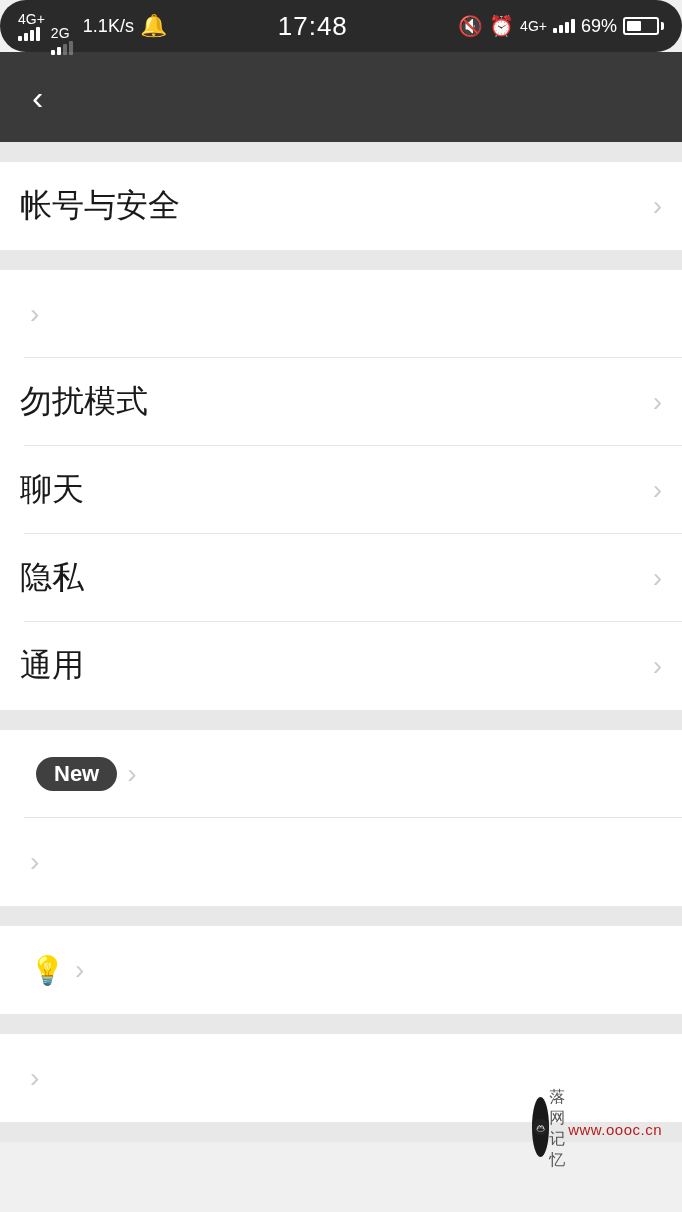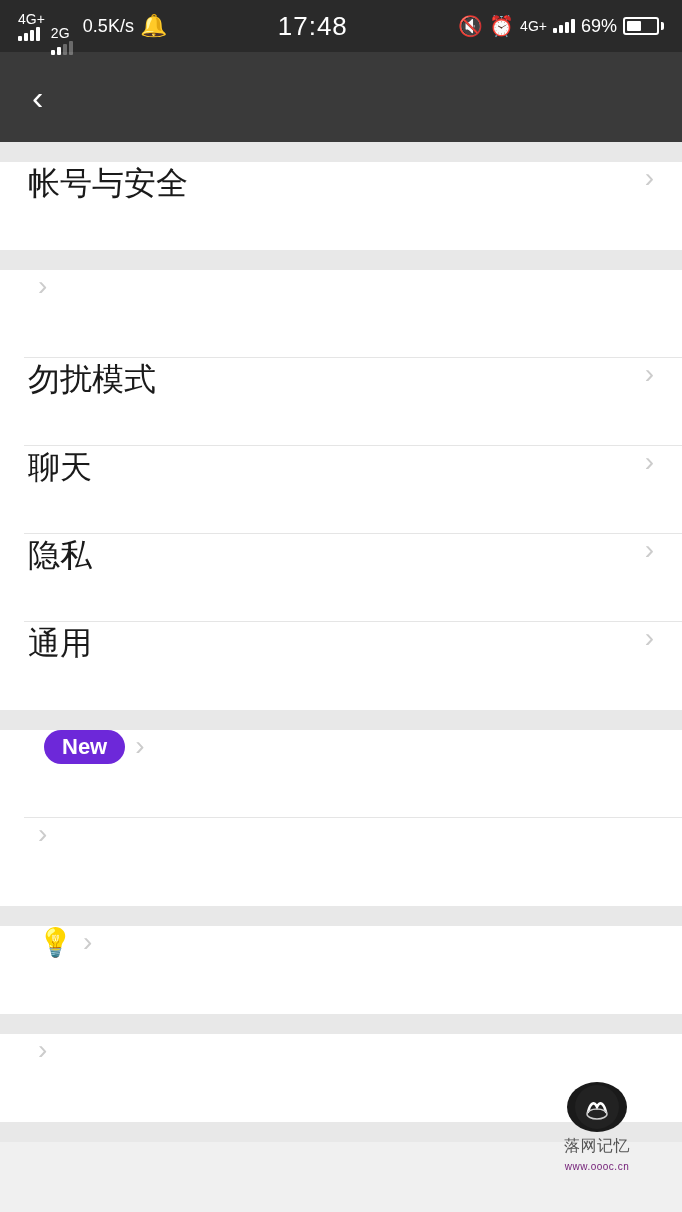--- a/index.html
+++ b/index.html
@@ -15,20 +15,21 @@
     
     .status-bar {
       background: #2a2a2a;
       color: #fff;
       height: 52px;
       display: flex;
       align-items: center;
       justify-content: space-between;
       padding: 5px 18px;
       font-size: 22px;
+      border-radius: 26px;
     }
     .status-left {
       display: flex;
       align-items: center;
       gap: 6px;
     }
     .status-center {
       font-size: 26px;
       font-weight: 500;
       letter-spacing: 1px;
@@ -108,43 +109,43 @@
       height: 20px;
       background: #e8e8e8;
     }
 
     
     .settings-list {
       background: #fff;
     }
     .settings-item {
       display: flex;
-      align-items: flex-start;
-      padding: 0 28px;
+      align-items: center;
+      padding: 0 20px;
       height: 88px;
       background: #fff;
       position: relative;
       cursor: pointer;
     }
     .settings-item:not(:last-child)::after {
       content: '';
       position: absolute;
       bottom: 0;
       left: 24px;
       right: 0;
       height: 1px;
       background: #e5e5e5;
     }
     .settings-item-text {
       font-size: 32px;
       color: #1a1a1a;
       flex: 1;
     }
     .settings-item-badge {
-      background: #6d28d9;
+      background: #404040;
       color: #fff;
       font-size: 22px;
       font-weight: 600;
       border-radius: 20px;
       padding: 4px 18px;
       margin-left: 16px;
     }
     .settings-item-icon {
       margin-left: 10px;
       font-size: 28px;
@@ -157,21 +158,21 @@
     }
 
     
     .watermark {
       position: fixed;
       bottom: 40px;
       right: 20px;
       width: 130px;
       height: 90px;
       display: flex;
-      flex-direction: column;
+      flex-direction: row;
       align-items: center;
       justify-content: center;
     }
     .watermark-logo {
       width: 60px;
       height: 60px;
       background: #1a1a1a;
       border-radius: 50%;
       display: flex;
       align-items: center;
@@ -205,21 +206,21 @@
     </div>
     <div class="signal-block">
       <span style="font-size:14px;line-height:1;margin-top:28px;">2G</span>
       <div class="signal-row">
         <div class="bar" style="height:5px;"></div>
         <div class="bar" style="height:8px;"></div>
         <div class="bar" style="height:11px;background:rgba(255,255,255,0.3);"></div>
         <div class="bar" style="height:14px;background:rgba(255,255,255,0.3);"></div>
       </div>
     </div>
-    <span style="font-size:18px;margin-left:4px;">0.5K/s</span>
+    <span style="font-size:18px;margin-left:4px;">1.1K/s</span>
     <span style="font-size:22px;">🔔</span>
   </div>
   <div class="status-center">17:48</div>
   <div class="status-right">
     <span style="font-size:20px;">🔇</span>
     <span style="font-size:20px;">⏰</span>
     <span style="font-size:14px;">4G+</span>
     <div class="signal-row">
       <div class="bar" style="height:5px;"></div>
       <div class="bar" style="height:8px;"></div>
@@ -304,14 +305,14 @@
 
 <div class="watermark">
   <div class="watermark-logo">
     <svg viewBox="0 0 46 46" fill="none" xmlns="http://www.w3.org/2000/svg">
       <circle cx="23" cy="23" r="22" fill="#222"></circle>
       <path d="M14 28 C16 20, 20 16, 23 23 C26 16, 30 20, 32 28" stroke="#fff" stroke-width="2.5" fill="none" stroke-linecap="round"></path>
       <ellipse cx="23" cy="30" rx="10" ry="5" fill="none" stroke="#ccc" stroke-width="1.5"></ellipse>
     </svg>
   </div>
   <div class="watermark-text">落网记忆</div>
-  <div class="watermark-text" style="font-size:10px;color:#701a75;">www.oooc.cn</div>
+  <div class="watermark-text" style="font-size:15px;color:#b91c1c;">www.oooc.cn</div>
 </div>
 
 </body></html>

